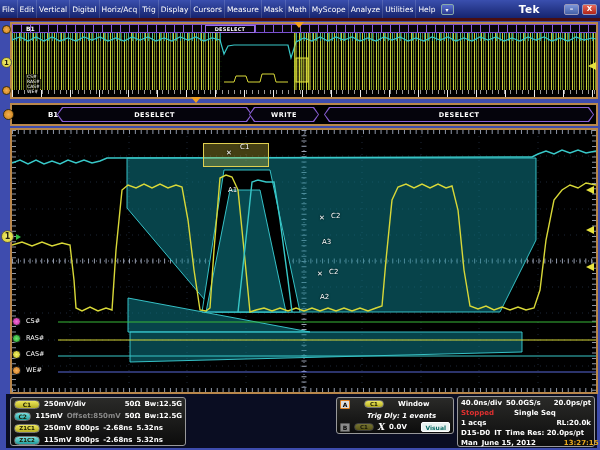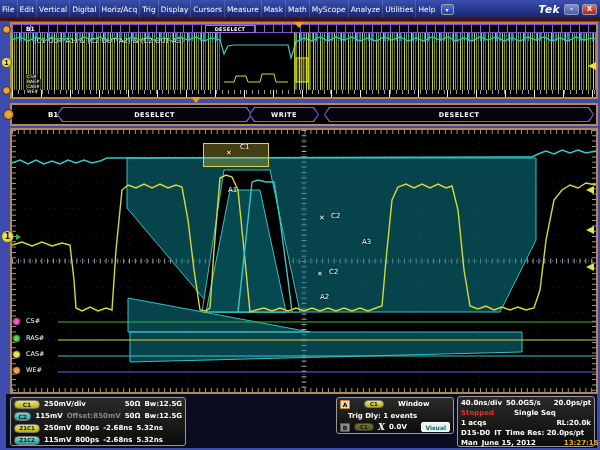--- a/index.html
+++ b/index.html
@@ -7,21 +7,21 @@
   .screen{position:relative;width:600px;height:450px;background:#3e4cae;overflow:hidden;}
 
   
   .menubar{position:absolute;left:0;top:0;width:600px;height:18px;
     background:linear-gradient(#3a4fae,#16246e);display:flex;align-items:center;color:#fff;}
   .menu-item{font-size:7.5px;padding:0 2px;height:100%;display:flex;align-items:center;
     border-right:1px solid rgba(255,255,255,0.14);white-space:nowrap;cursor:default;}
   .menu-arrow{width:13px;height:11px;margin-left:3px;background:linear-gradient(#5a70d0,#2a3a90);
     border:1px solid #8aa;color:#fff;font-size:6px;display:flex;align-items:center;justify-content:center;border-radius:2px;}
   .menu-spacer{flex:1;}
-  .brand{font-size:10.5px;font-weight:bold;font-style:italic;letter-spacing:0.5px;margin-right:4px;}
+  .brand{font-size:10.5px;font-weight:bold;letter-spacing:0.5px;margin-right:24px;}
   .win-btn{width:15px;height:11px;border-radius:2px;font-size:7px;font-weight:bold;color:#fff;
     display:flex;align-items:center;justify-content:center;margin-right:3px;border:1px solid #99b;}
   .btn-min{background:linear-gradient(#7d96d8,#44straight60a8);background:linear-gradient(#7d96d8,#4460a8);}
   .btn-close{background:linear-gradient(#e86a5a,#b02418);}
   .maroon-strip{position:absolute;left:0;top:18px;width:600px;height:3px;background:#4a0e10;}
 
   
   .frame{position:absolute;border:2px solid #b9874b;background:#000;}
   .ov-frame{left:10px;top:22px;width:588px;height:77px;}
   .bus-frame{left:10px;top:103px;width:588px;height:23px;}
@@ -129,21 +129,20 @@
     <div class="win-btn btn-close">X</div>
   </div>
   <div class="maroon-strip"></div>
 
   <div class="frame ov-frame">
     <div class="ov-busstrip"></div>
     <div class="ov-buslabel">B1</div>
     <div class="ov-deselect">DESELECT</div>
     <div class="ov-hatch"></div>
     <div class="ov-cyanband"></div>
-    <div class="ov-equation">(C1 OUT A1) &amp; (C2 OUT A2) &amp; (C2 OUT A3)</div>
 
     <svg class="ov-svg" width="584" height="73" viewBox="0 0 584 73">
       <rect x="210" y="9" width="71" height="57" fill="#000"></rect>
       <polyline fill="none" stroke="#38c8c8" stroke-width="1.2" points="0,16 8,13 16,17 24,13 32,17 40,13 48,17 56,14 64,17 72,13 80,16 88,13 96,17 104,14 112,17 120,13 128,16 136,13 144,17 152,14 160,17 168,13 176,16 184,13 192,17 200,14 208,16 212,30 216,22 222,21 276,21 279,34 284,18 292,14 300,17 308,13 316,17 324,13 332,16 340,13 348,17 356,14 364,17 372,13 380,16 388,13 396,17 404,14 412,17 420,13 428,16 436,13 444,17 452,14 460,17 468,13 476,16 484,13 492,17 500,14 508,17 516,13 524,16 532,13 540,17 548,14 556,17 564,13 572,16 580,14 584,15"></polyline>
       <polyline fill="none" stroke="#d8d838" stroke-width="1" points="212,58 222,58 224,52 234,52 236,58 248,58 250,50 262,50 264,58 276,58"></polyline>
       <line x1="283" y1="9" x2="283" y2="66" stroke="#e8e838" stroke-width="1"></line>
       <line x1="297" y1="9" x2="297" y2="66" stroke="#e8e838" stroke-width="1"></line>
       <rect x="284" y="34" width="12" height="24" fill="rgba(232,230,60,0.3)" stroke="#e8e838" stroke-width="1"></rect>
     </svg>
 
@@ -228,21 +227,21 @@
       <polyline fill="none" stroke="#38c8c8" stroke-width="1.4" points="0,33 8,30 16,34 24,30 32,34 40,31 48,34 56,30 64,33 72,30 80,33 88,31 95,28 520,27 526,24 534,21 542,24 550,20 558,23 566,20 574,23 584,21"></polyline>
       <polyline fill="none" stroke="#38c8c8" stroke-width="1.4" points="226,182 236,90 240,52 246,50 254,52 262,52 268,90 276,150 280,182"></polyline>
     </svg>
 
     <div class="c1-box"></div>
     <div class="anno zone-x" style="left:214px;top:19px;">✕</div>
     <div class="anno" style="left:228px;top:13px;">C1</div>
     <div class="anno" style="left:216px;top:56px;">A1</div>
     <div class="anno zone-x" style="left:307px;top:84px;">✕</div>
     <div class="anno" style="left:319px;top:82px;">C2</div>
-    <div class="anno" style="left:310px;top:108px;margin-left:40px;">A3</div>
+    <div class="anno" style="left:310px;top:108px;">A3</div>
     <div class="anno zone-x" style="left:305px;top:140px;">✕</div>
     <div class="anno" style="left:317px;top:138px;">C2</div>
     <div class="anno" style="left:308px;top:163px;">A2</div>
 
     <div class="dig-dot" style="left:0px;top:187px;background:radial-gradient(#f070d8,#c02898);"></div>
     <div class="dig-row-label" style="left:14px;top:187px;">CS#</div>
     <div class="dig-dot" style="left:0px;top:204px;background:radial-gradient(#70e070,#18a028);"></div>
     <div class="dig-row-label" style="left:14px;top:204px;">RAS#</div>
     <div class="dig-dot" style="left:0px;top:220px;background:radial-gradient(#f0f070,#c0b818);"></div>
     <div class="dig-row-label" style="left:14px;top:220px;">CAS#</div>
@@ -288,21 +287,21 @@
     </div>
   </div>
 
 
   <div class="panel" style="left:336px;top:397px;width:118px;height:37px;">
     <div class="p-row" style="height:12px;gap:14px;">
       <span class="trig-ab">A</span>
       <span class="pill pill-y pill-xs">C1</span>
       <span class="val">Window</span>
     </div>
-    <div class="p-row" style="height:11px;padding-left:11px;">
+    <div class="p-row" style="height:11px;padding-left:30px;font-style:italic;">
       <span class="val">Trig Dly: 1 events</span>
     </div>
     <div class="p-row" style="height:12px;">
       <span class="trig-ab dimbox">B</span>
       <span class="pill pill-y pill-xs" style="opacity:0.45;">C1</span>
       <span class="xglyph">X</span>
       <span class="val">0.0V</span>
       <span class="visual-btn">Visual</span>
     </div>
   </div>

